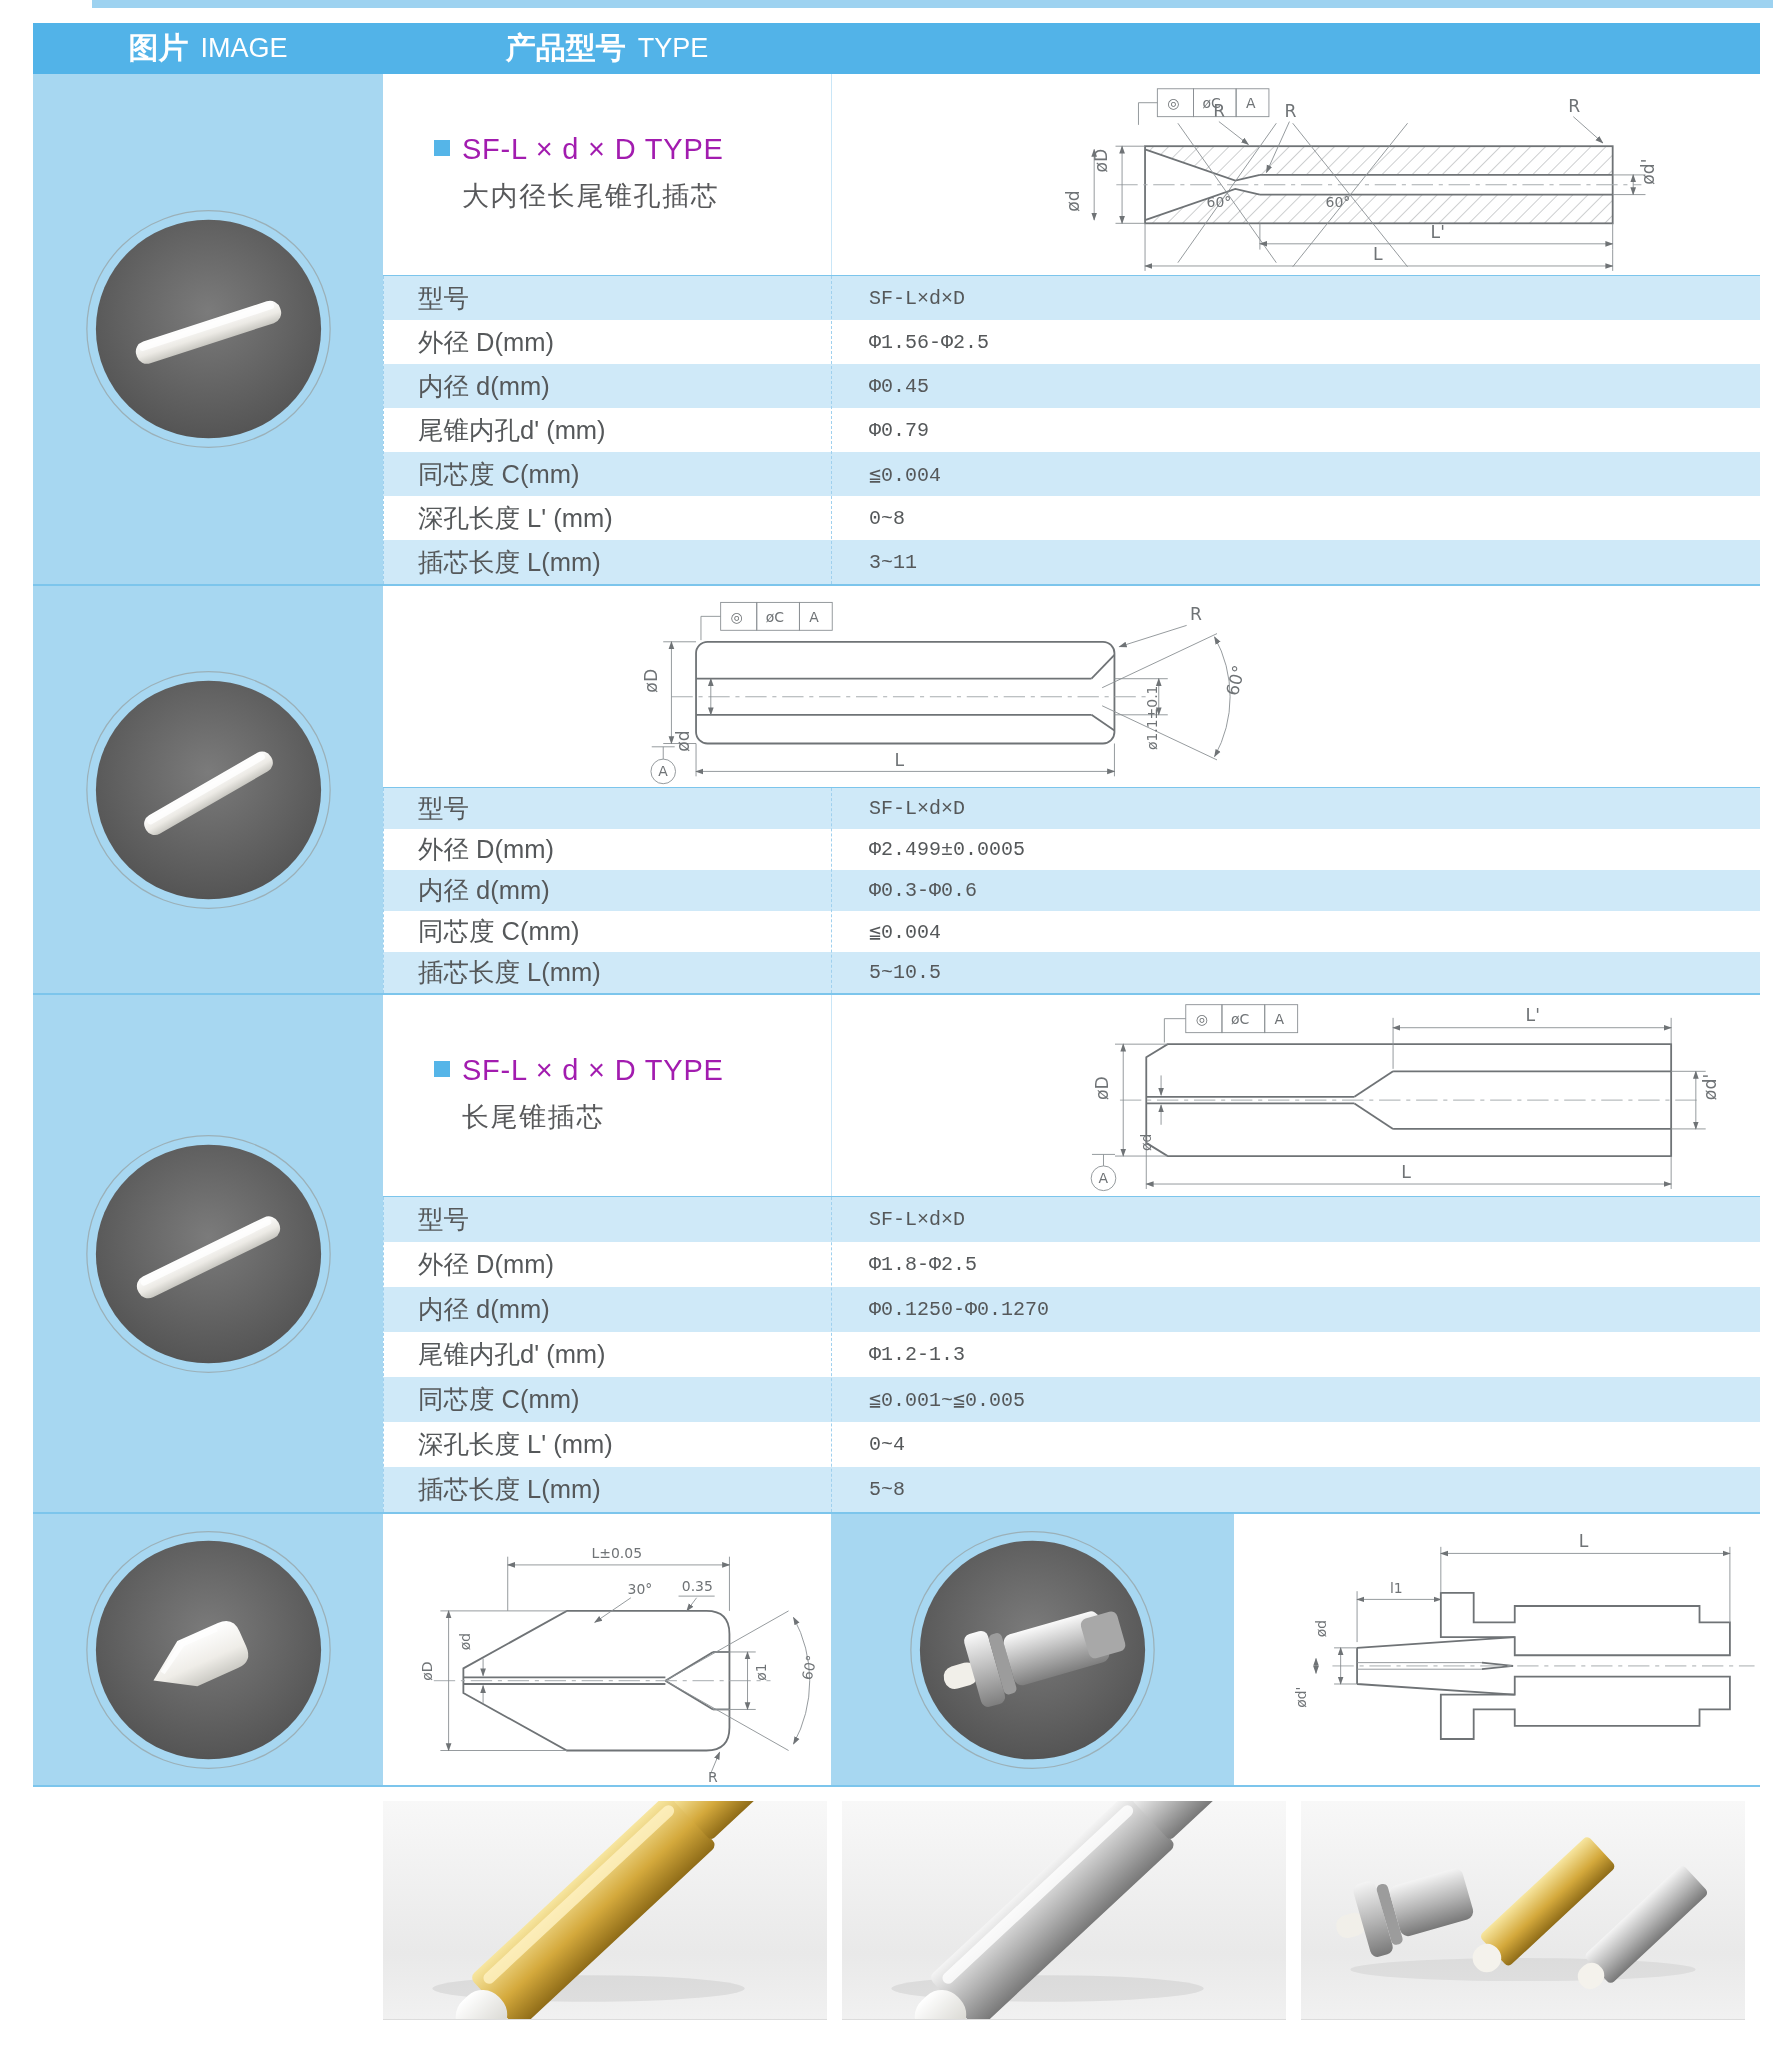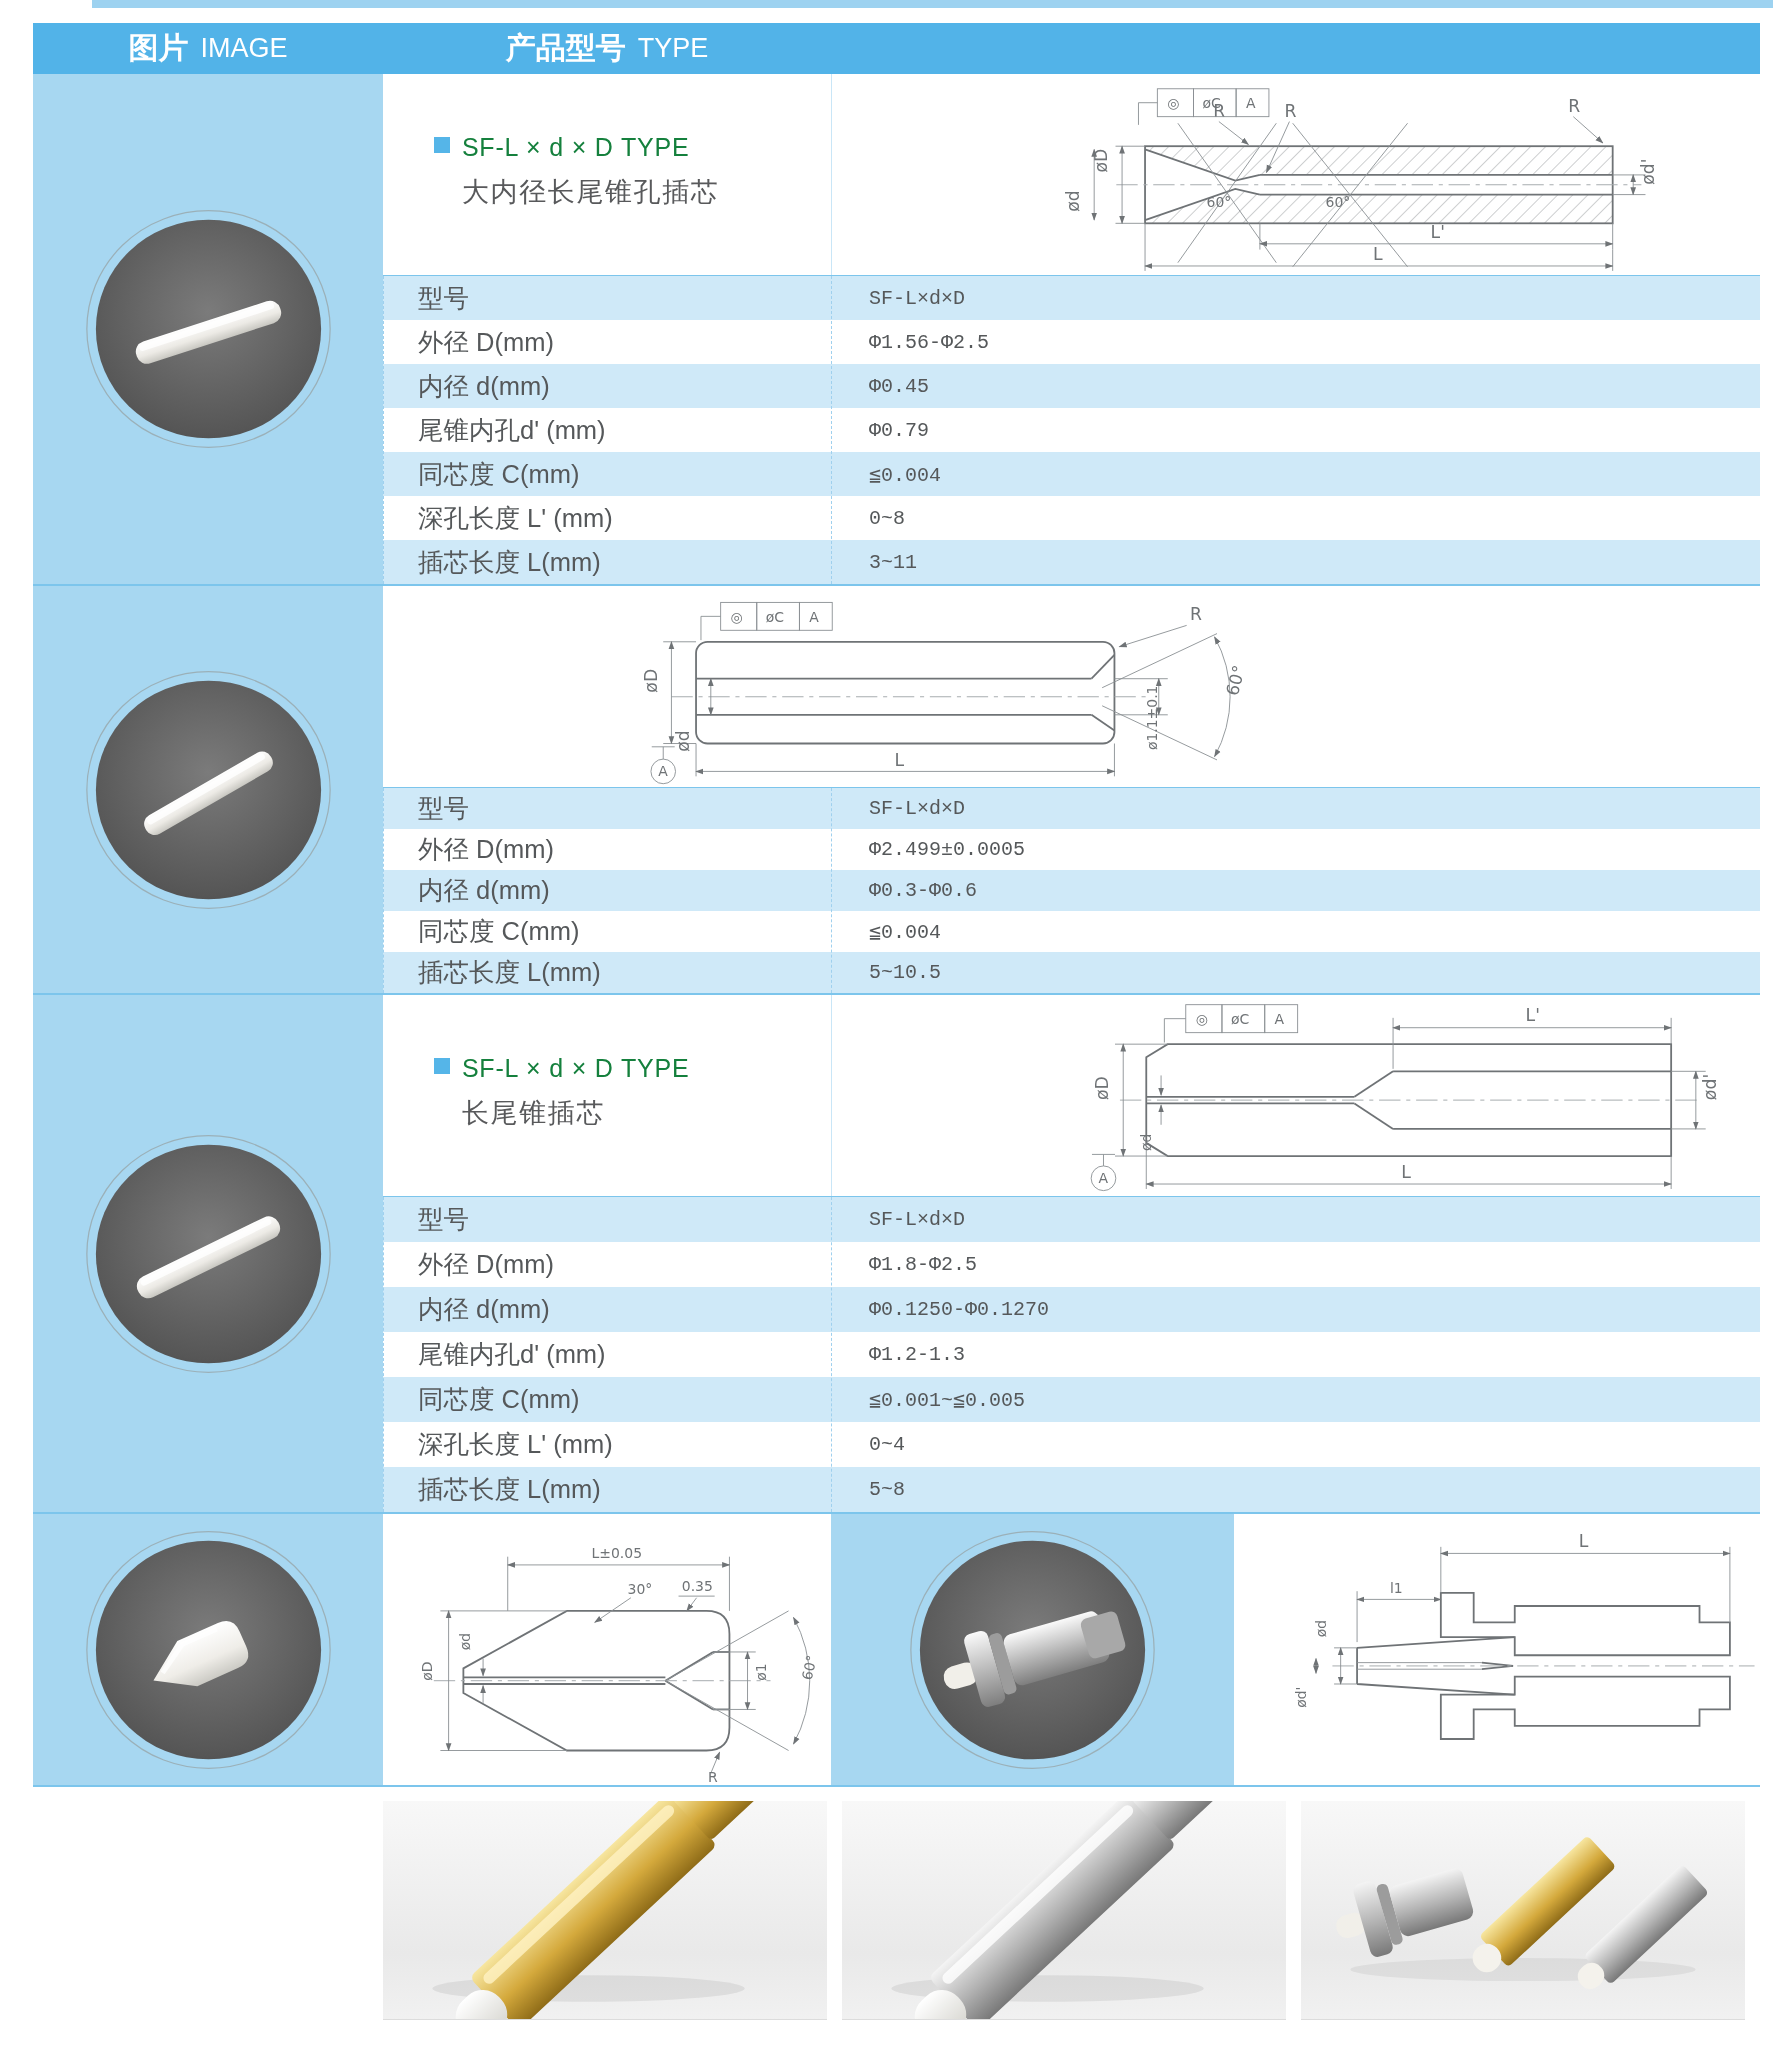--- a/index.html
+++ b/index.html
@@ -15,21 +15,21 @@
   
   .section{display:flex;border-bottom:2.5px solid #7cc5ec;}
   .imgcell{width:350px;background:#a7d7f1;display:flex;align-items:center;justify-content:center;flex:none;}
   .sright{flex:1;display:flex;flex-direction:column;}
   .trow{display:flex;}
   .s1 .trow,.s2 .trow,.s3 .trow{height:201px;}
   .tcell-type{width:448px;flex:none;border-right:1.6px solid #c9e6f7;position:relative;}
   .tcell-draw{flex:1;display:flex;align-items:center;justify-content:flex-start;overflow:hidden;}
   .ttl{position:absolute;left:51px;top:59px;}
   .bullet{display:inline-block;width:15.6px;height:15.6px;background:#55b5e8;margin-right:12.3px;vertical-align:3.3px;}
-  .tl1{font-size:25px;color:#15803d;letter-spacing:0.8px;}
+  .tl1{font-size:29px;color:#a21caf;letter-spacing:0.8px;}
   .tl2{font-size:27px;color:#58595b;margin-left:28px;margin-top:11.5px;letter-spacing:1.6px;}
   .specs{border-top:1.6px solid #7cc5ec;position:relative;}
   .srow{display:flex;align-items:center;}
   .s1 .srow{height:44px;} .s2 .srow{height:41px;} .s3 .srow{height:45px;}
   .srow.blue{background:#cfe9f8;}
   .lab{width:448px;flex:none;padding-left:35px;box-sizing:border-box;font-size:25.5px;}
   .val{padding-left:38px;font-size:20px;font-family:Liberation Mono, monospace;}
   .dashL,.dashM{position:absolute;top:0;bottom:0;width:0;border-left:1.6px dashed #9fd0ee;}
   .dashL{left:0;} .dashM{left:448px;}
   

